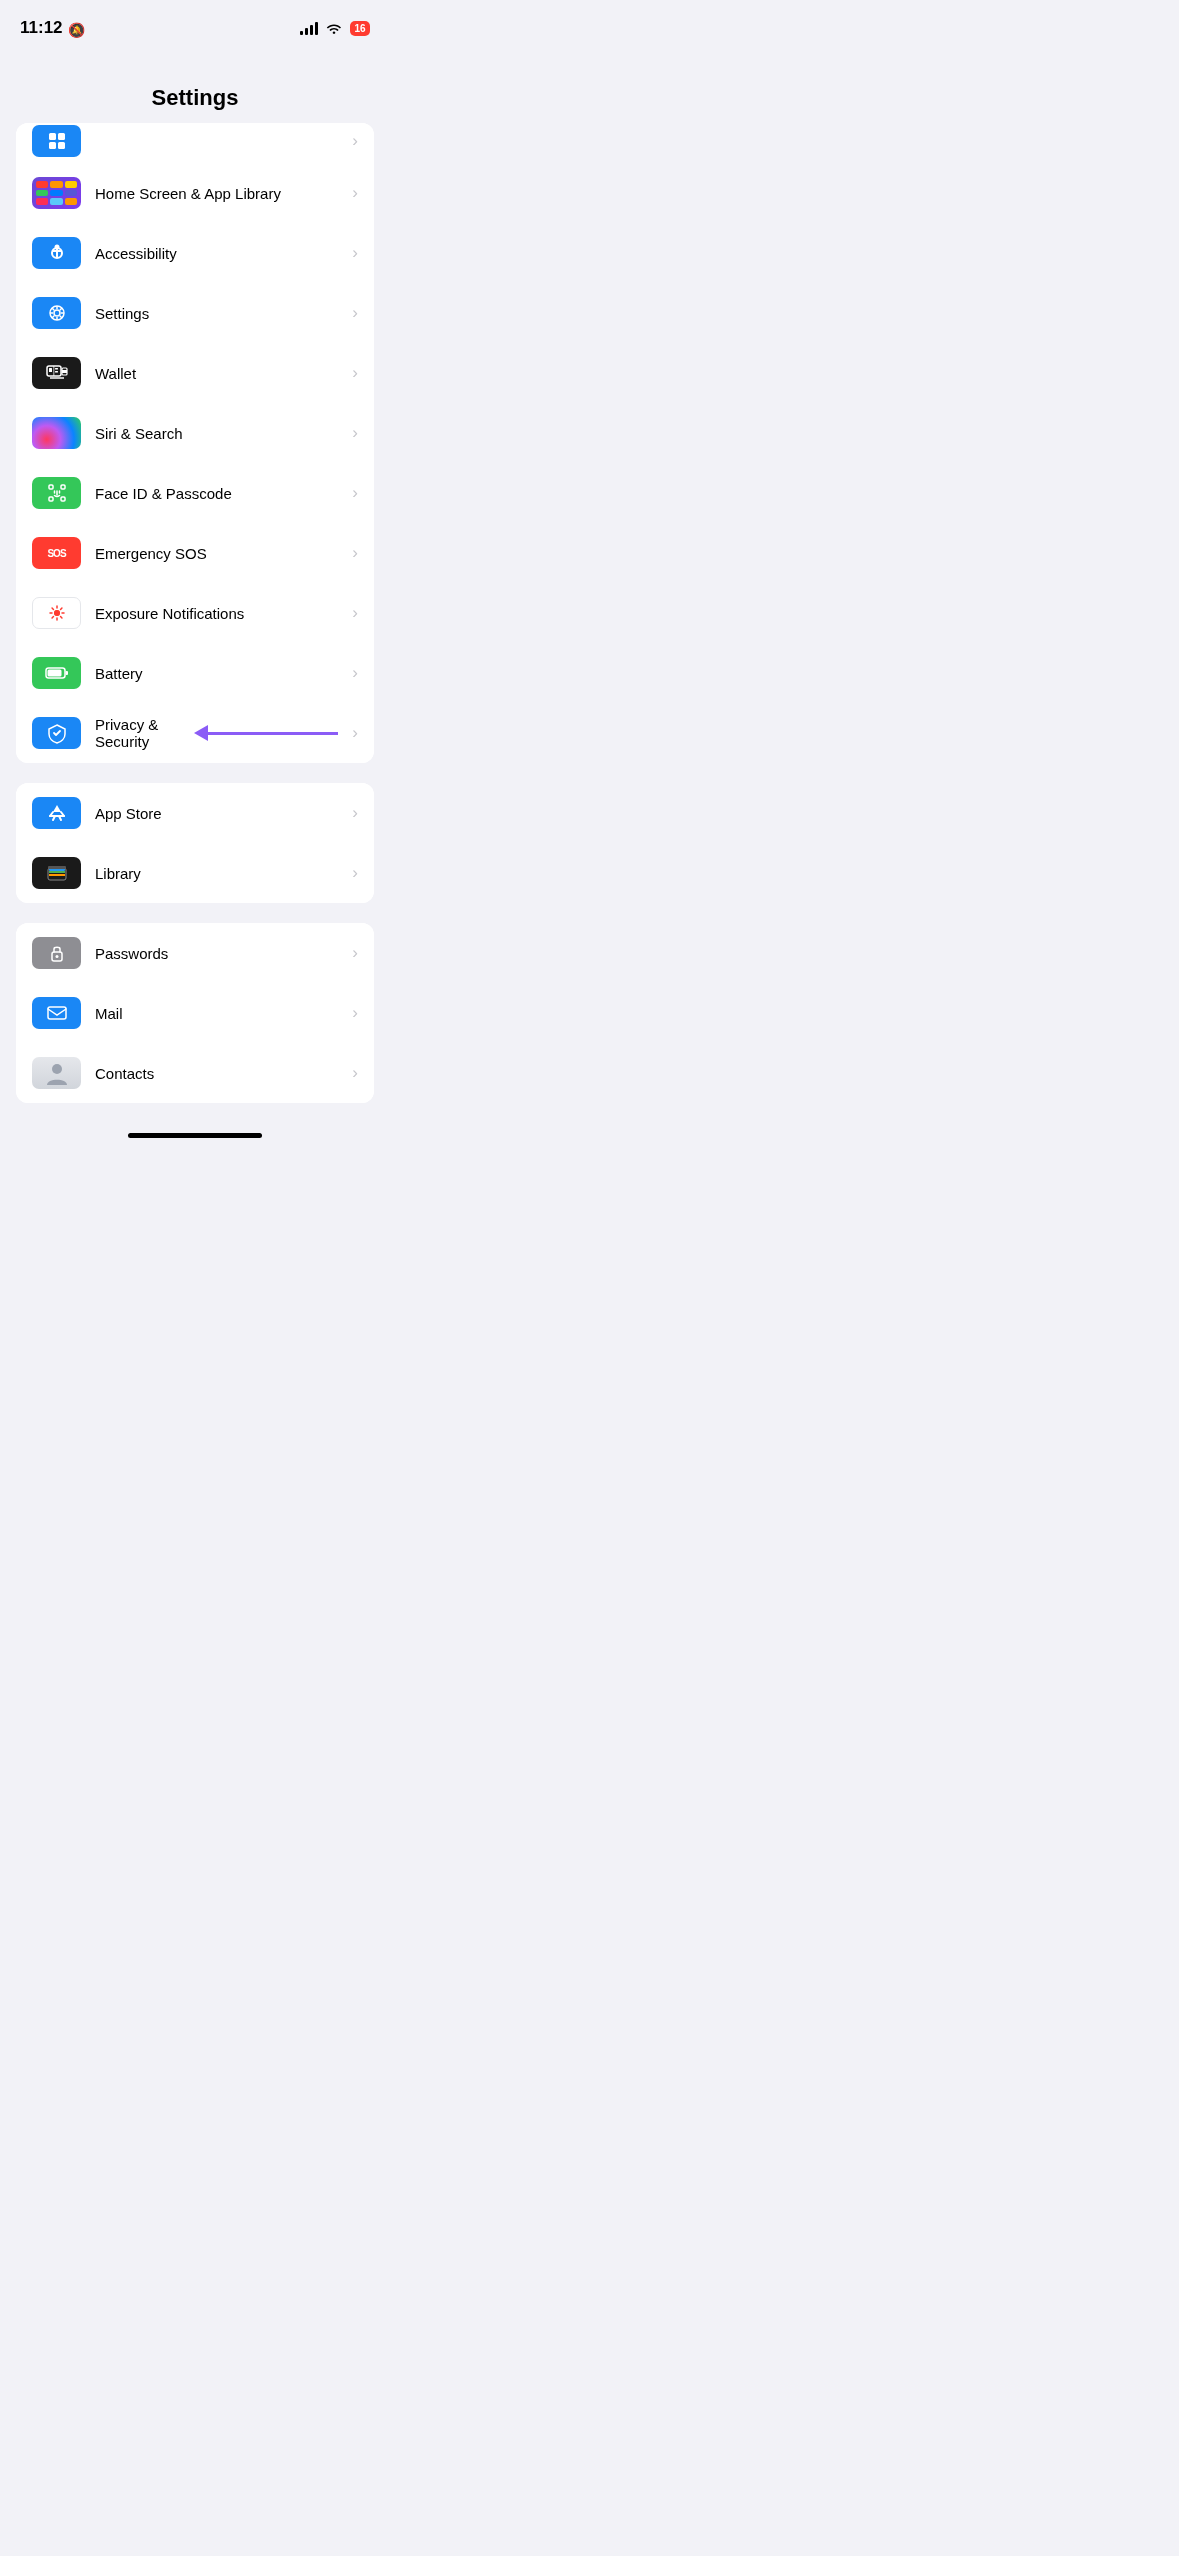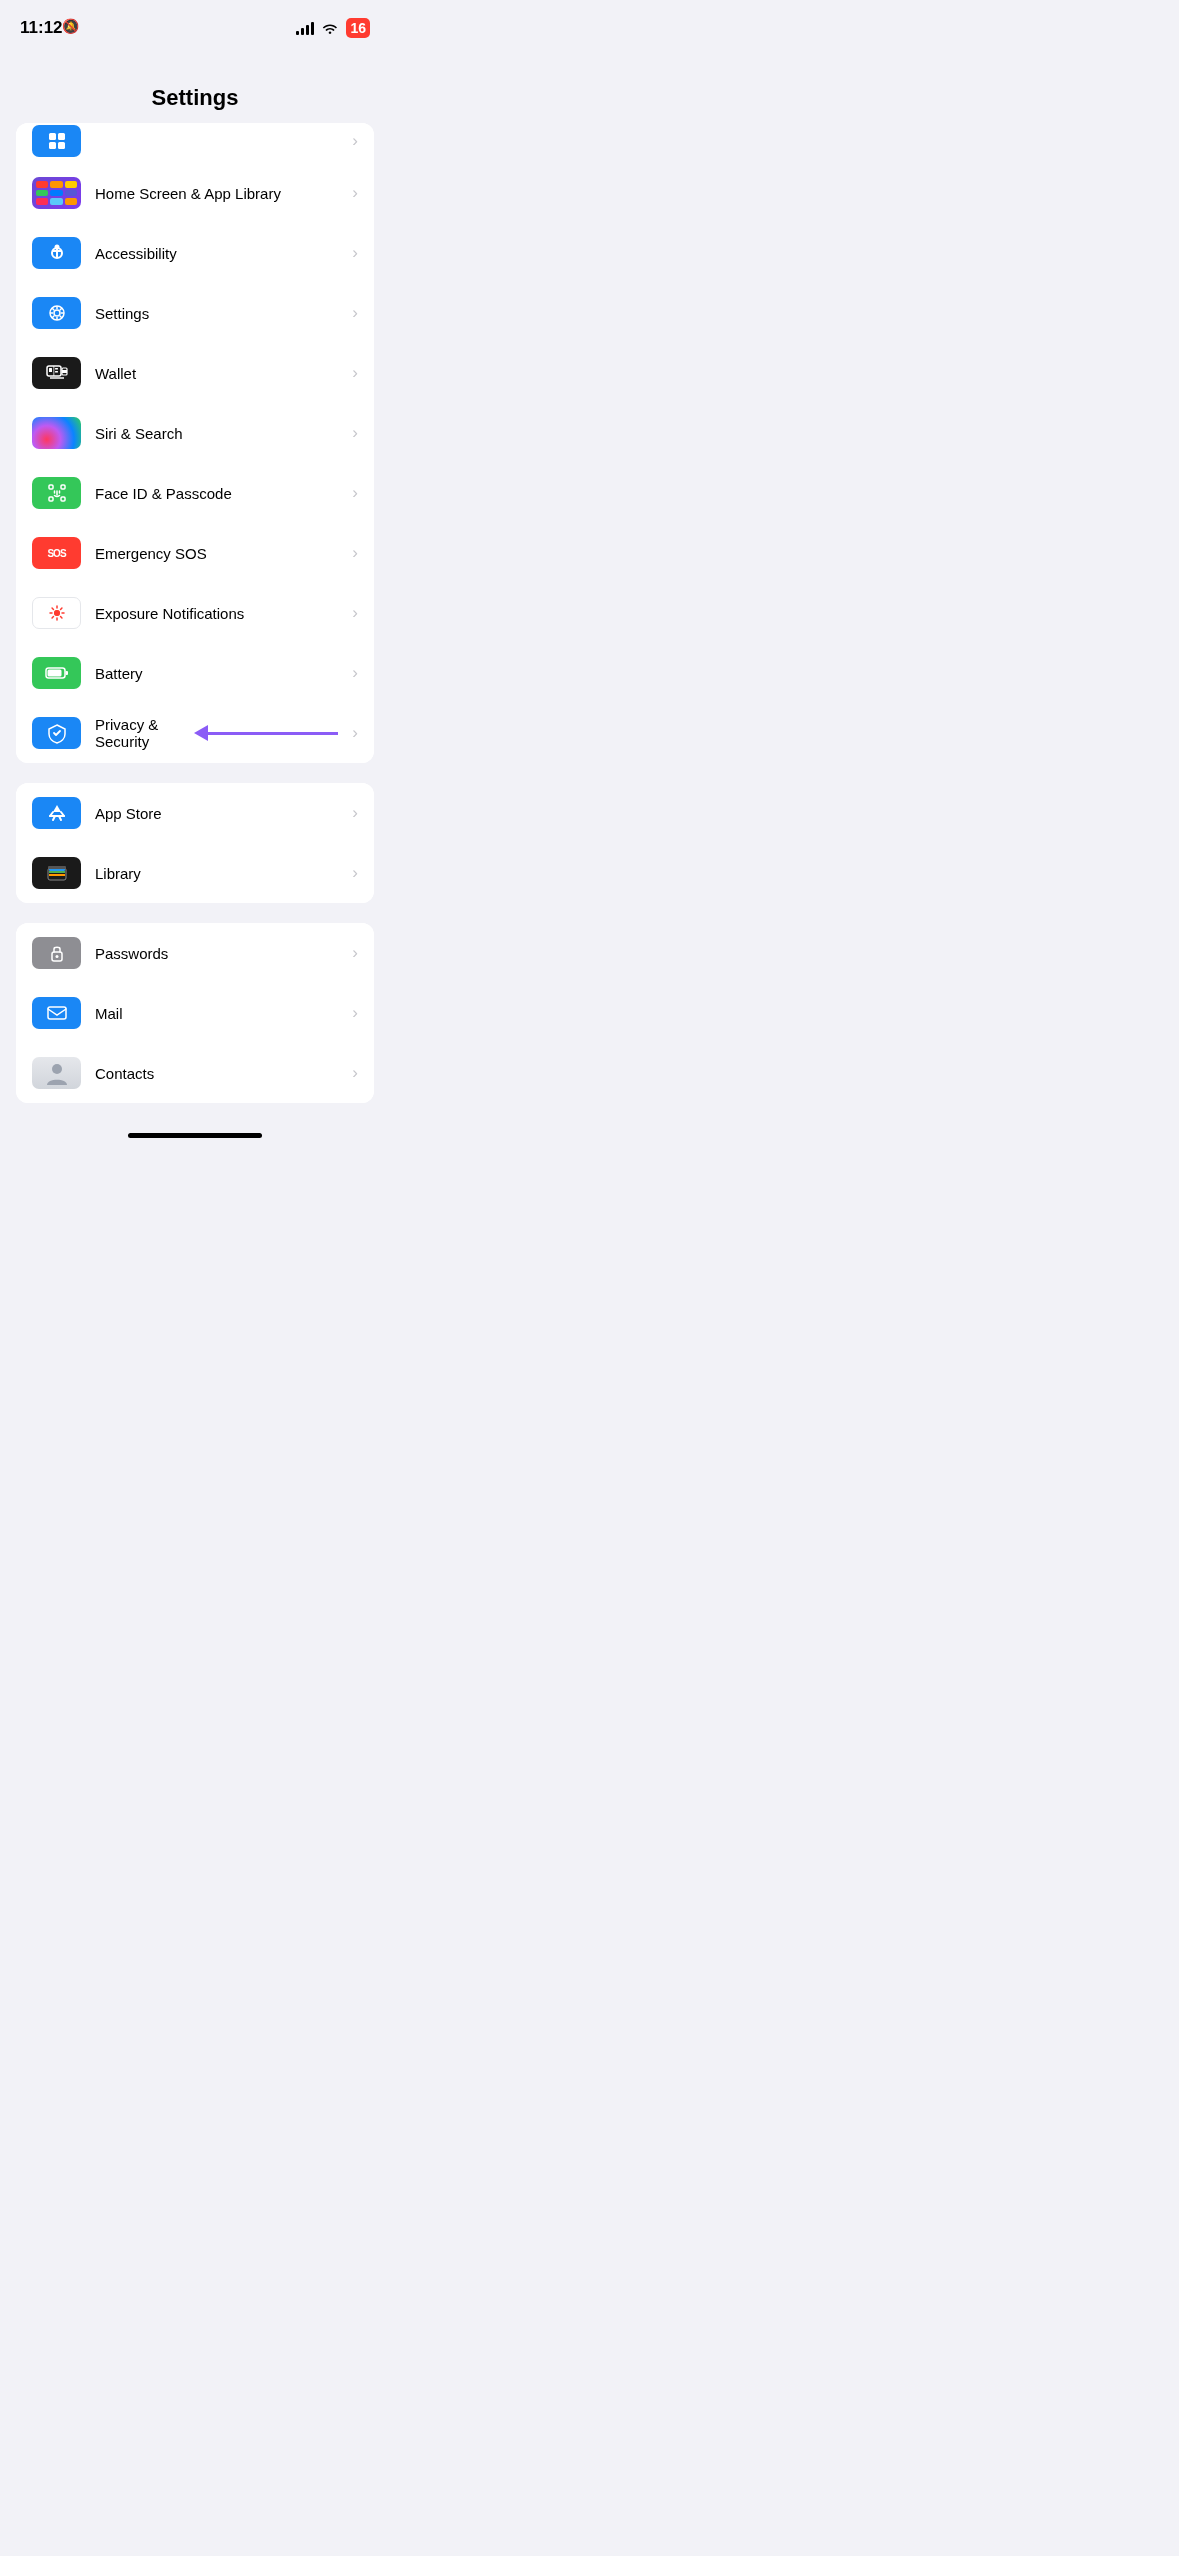--- a/index.html
+++ b/index.html
@@ -21,21 +21,22 @@
       padding: 14px 20px 8px 20px;
       background: #f2f2f7;
       height: 50px;
     }
 
     .status-time {
       font-size: 17px;
       font-weight: 600;
       color: #000;
       display: flex;
-      align-items: flex-start;
+      align-items: flex-end;
+      gap: 6px;
     }
 
     .status-right {
       display: flex;
       align-items: center;
       gap: 7px;
     }
 
     .signal-bars {
       display: flex;
@@ -45,21 +46,21 @@
     }
     .signal-bars span {
       background: #000;
       border-radius: 1px;
       width: 3px;
     }
 
     .battery-badge {
       background: #ff3b30;
       color: #fff;
-      font-size: 14px;
+      font-size: 10px;
       font-weight: 700;
       padding: 2px 4px;
       border-radius: 5px;
       min-width: 20px;
       text-align: center;
     }
 
     
     .page-header {
       background: #f2f2f7;

